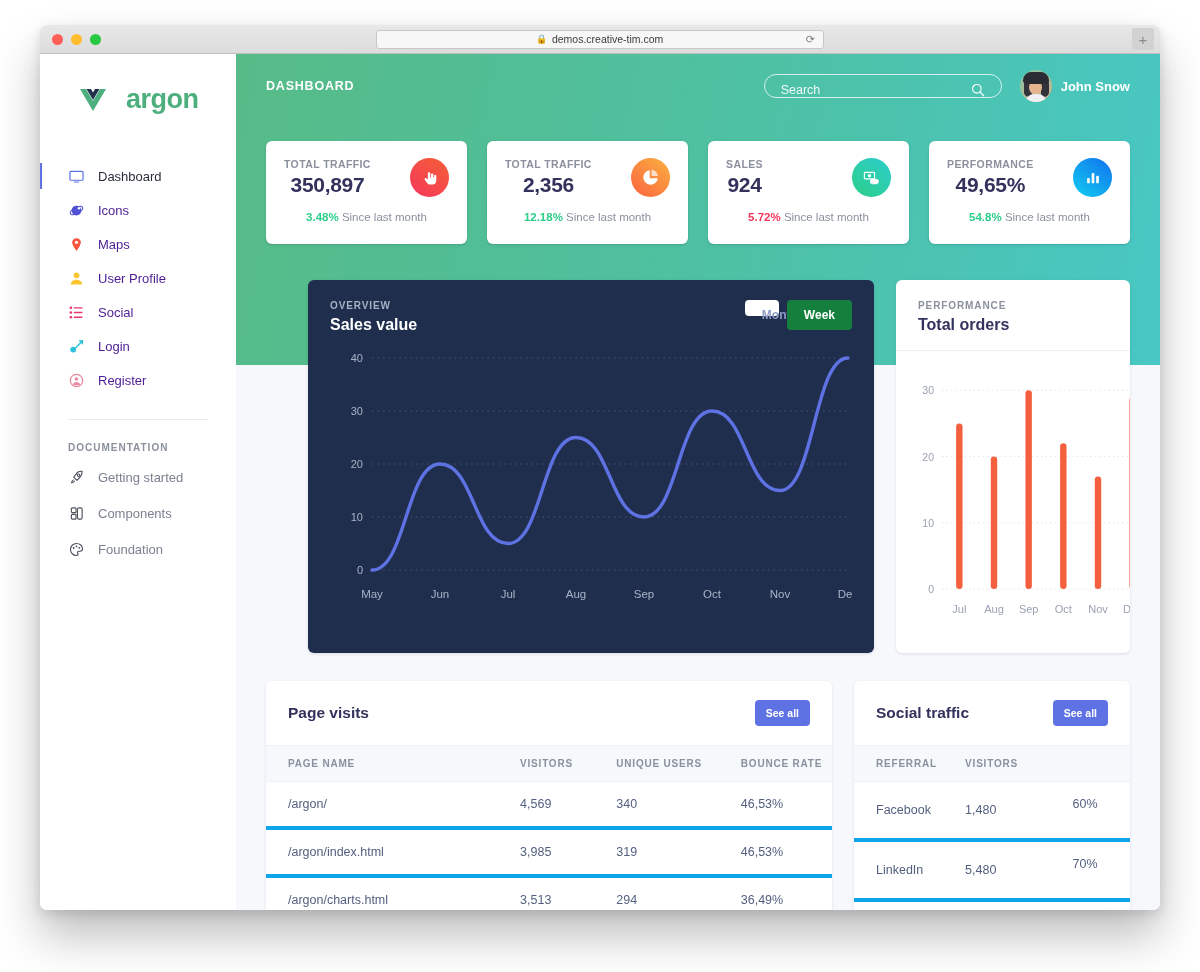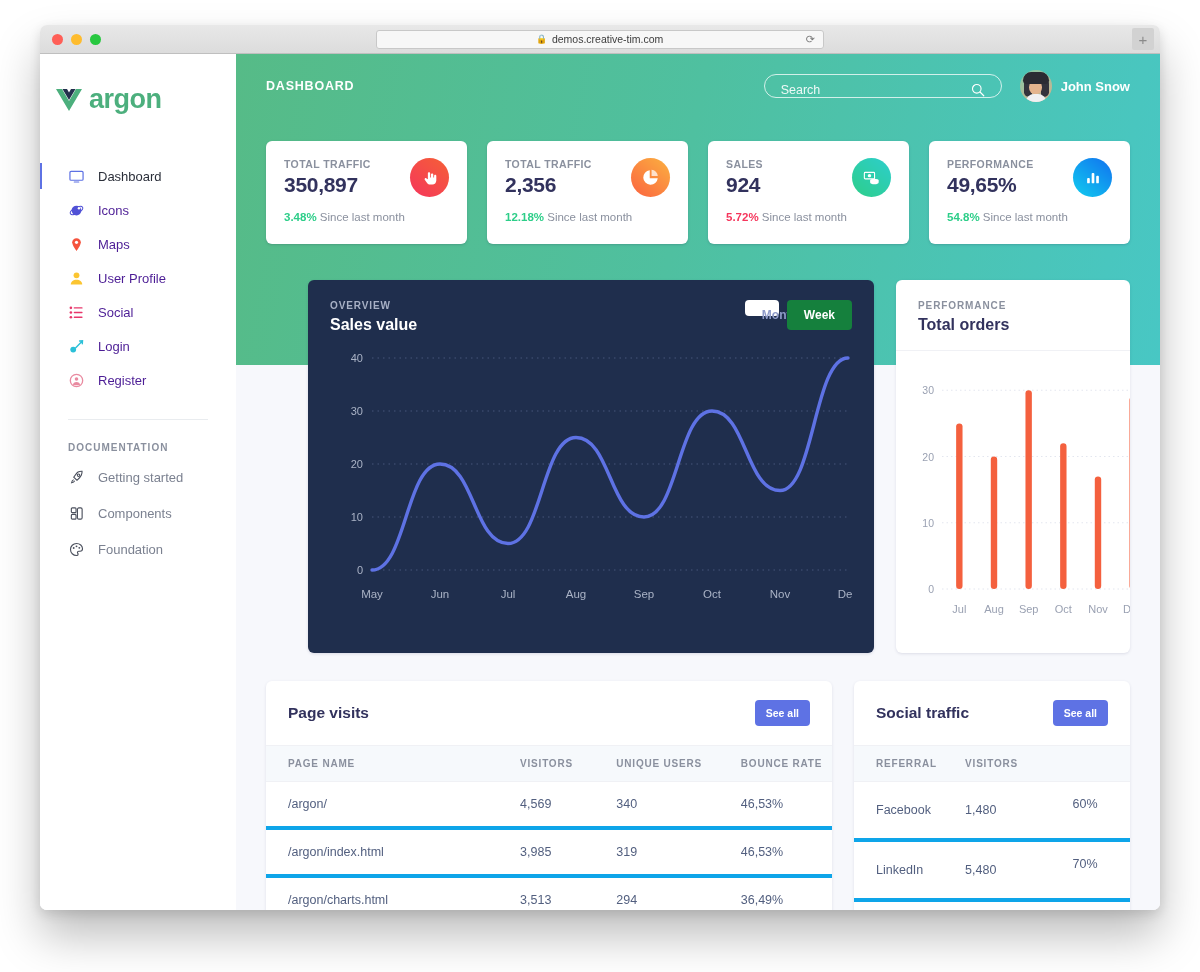--- a/index.html
+++ b/index.html
@@ -55,21 +55,21 @@
     background: #d2d2d2; border-radius: 2px;
   }
   .viewport { position: absolute; top: 29px; left: 0; right: 0; bottom: 0; background: #f7f8fc; display: flex; }
 
   
   .sidebar {
     width: 196px; background: #fff; flex: none;
     padding-top: 10px;
     position: relative; z-index: 5;
   }
-  .brand { display: flex; align-items: center; gap: 7px; padding: 20px 0 0 16px; }
+  .brand { display: flex; align-items: center; gap: 20px; padding: 20px 0 0 40px; }
   .vue-v { width: 26px; height: 22px; }
   .brand-text { font-size: 27px; font-weight: 700; color: #4caf7d; letter-spacing: -0.5px; }
   .nav { margin-top: 44px; }
   .nav-item {
     display: flex; align-items: center; gap: 14px;
     padding: 9px 0 9px 28px;
     font-size: 13px; color: #4c1d95;
     position: relative;
     cursor: pointer;
   }
@@ -128,20 +128,21 @@
   .avatar .body { position: absolute; left: 6px; bottom: 0; width: 20px; height: 8px; background: #f0f0f2; border-radius: 8px 8px 0 0; }
   .username { color: #fff; font-size: 13px; font-weight: 700; }
 
   
   .stats { display: flex; gap: 20px; margin-top: 29px; }
   .stat-card {
     flex: 1; background: #fff; border-radius: 6px;
     box-shadow: 0 1px 3px rgba(50,50,93,0.13), 0 1px 2px rgba(0,0,0,0.06);
     padding: 17px 18px 16px 18px;
     min-height: 103px;
+    text-align: center;
   }
   .stat-row { display: flex; align-items: flex-start; }
   .stat-label {
     font-size: 10.5px; letter-spacing: 0.4px; font-weight: 700;
     color: #8a909e; text-transform: uppercase;
   }
   .stat-value { font-size: 21px; font-weight: 600; color: #32325d; margin-top: 3px; letter-spacing: -0.3px; }
   .stat-icon {
     margin-left: auto; width: 39px; height: 39px; border-radius: 50%;
     display: flex; align-items: center; justify-content: center;

